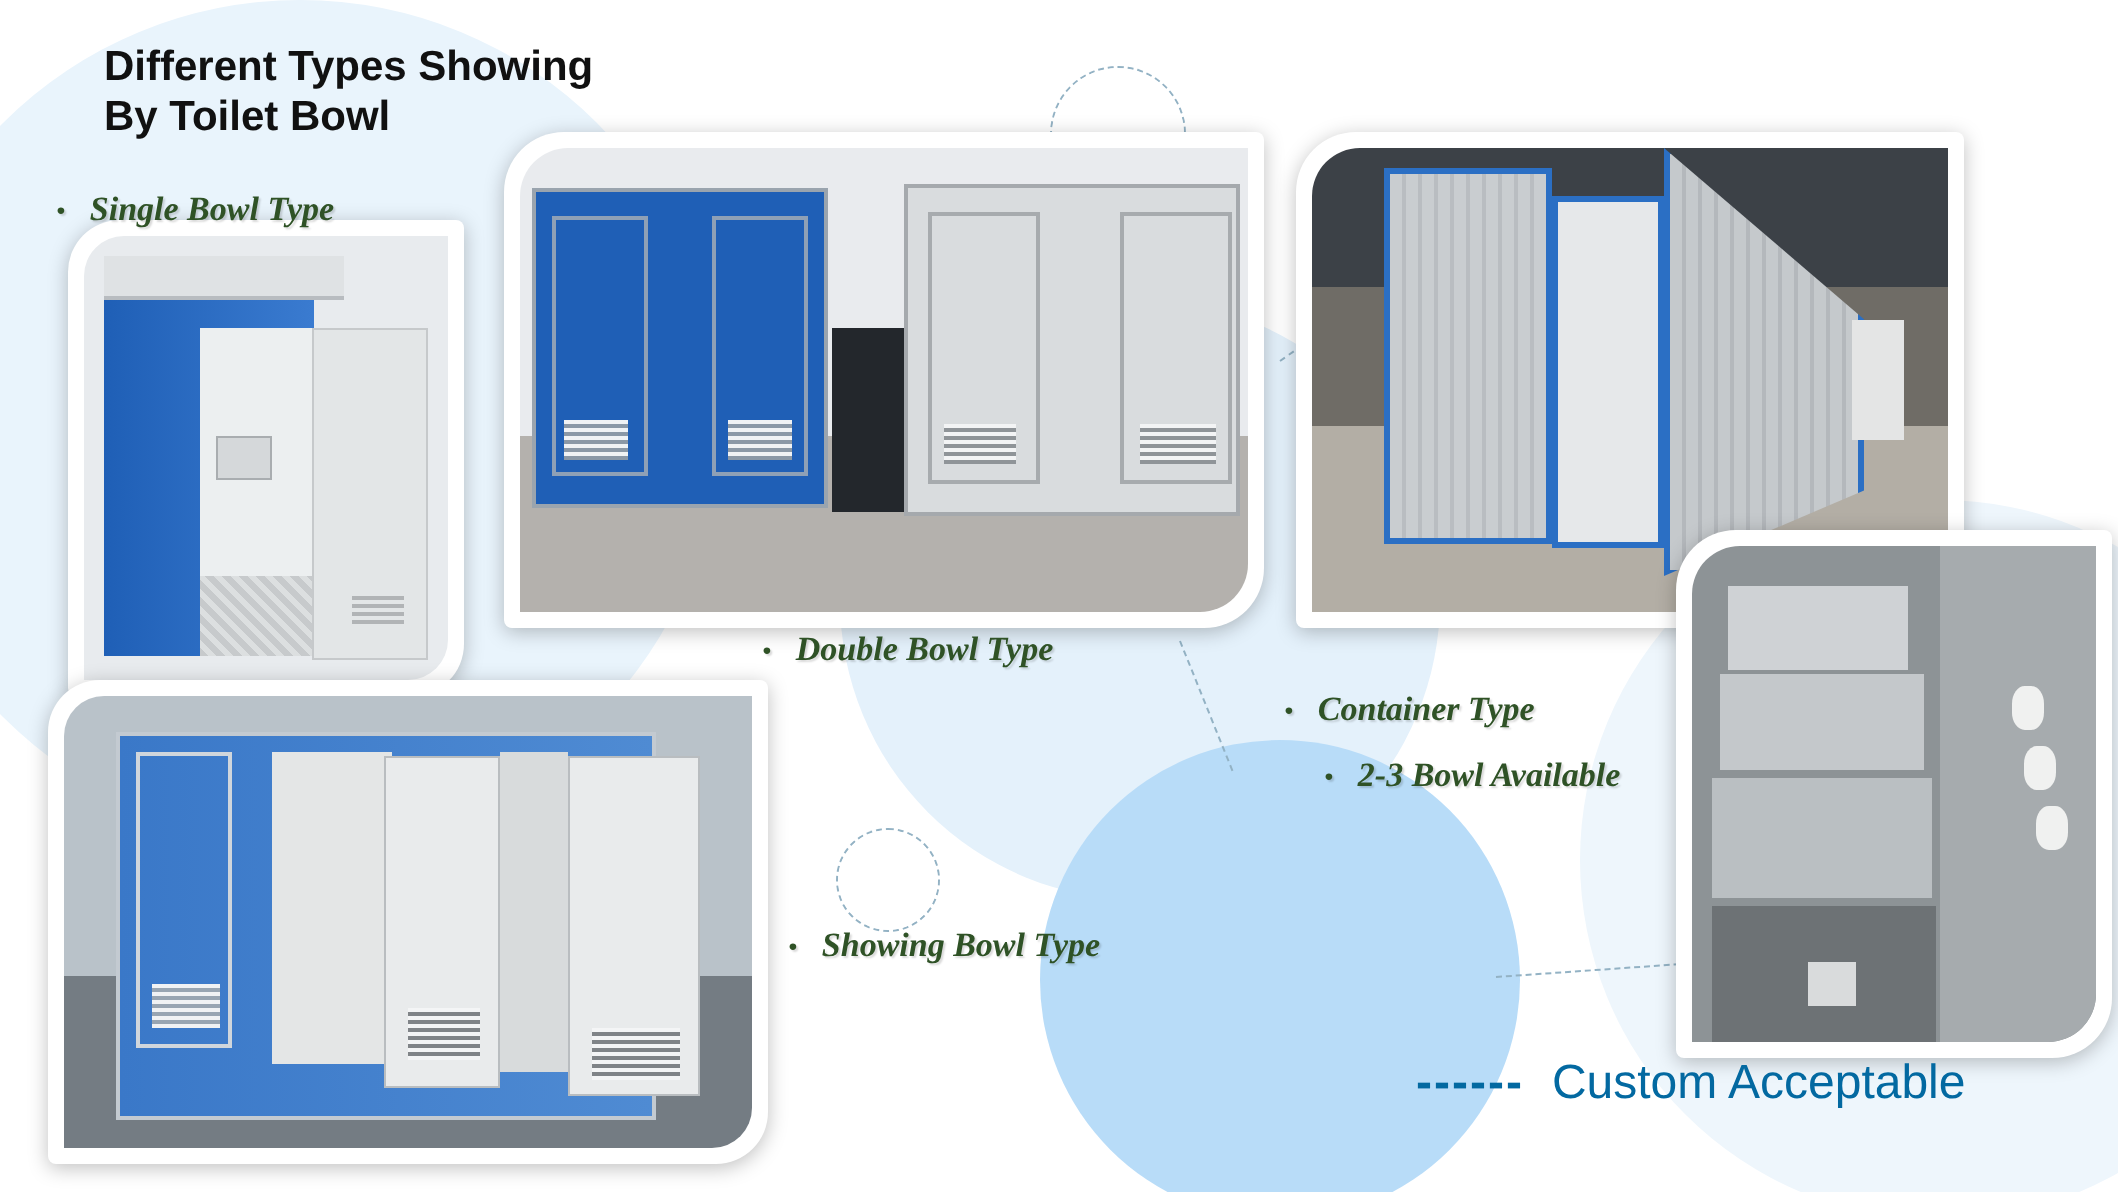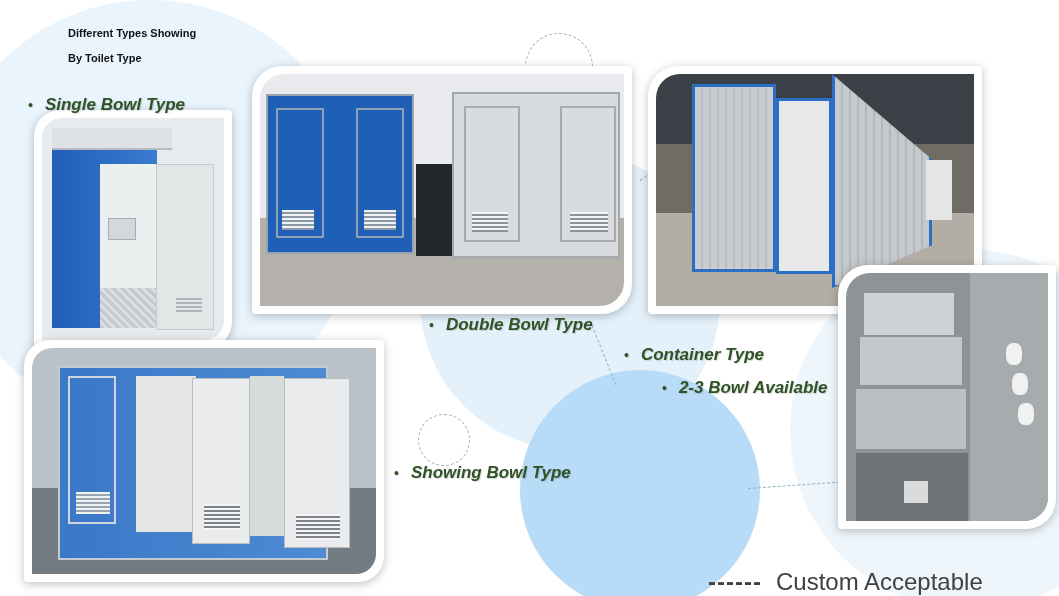--- a/index.html
+++ b/index.html
@@ -10,28 +10,29 @@
   .c1 { left: -60px; top: 0px; width: 420px; height: 420px; background: #e9f4fc; }
   .c2 { left: 420px; top: 150px; width: 300px; height: 300px; background: #e4f1fb; }
   .c3 { left: 520px; top: 370px; width: 240px; height: 240px; background: #b8dcf8; border-radius: 50%; }
   .c4 { left: 790px; top: 250px; width: 360px; height: 360px; background: #eef6fc; }
   .dash-circle { position: absolute; border: 1.5px dashed #93b2c4; border-radius: 50%; }
   .d1 { left: 525px; top: 33px; width: 68px; height: 68px; }
   .d2 { left: 418px; top: 414px; width: 52px; height: 52px; }
   .dash-line { position: absolute; border-top: 1.5px dashed #93b2c4; transform-origin: left center; }
 
   .heading {
-    position: absolute; left: 68px; top: 21px;
-    font-size: 11px; font-weight: bold; color: #111; line-height: 25px;
+    position: absolute; left: 52px; top: 21px;
+    font-size: 21px; font-weight: bold; color: #111; line-height: 25px;
   }
 
   .bullet {
     position: absolute; font-size: 17px; font-weight: bold; font-style: italic;
     color: #2f5226; white-space: nowrap;
     text-shadow: 1px 1px 1px rgba(0,0,0,0.15);
+    font-family: Liberation Serif, serif;
   }
   .bullet .dot { font-style: normal; font-weight: normal; margin-right: 12px; color: #2f5226; font-size: 14px; }
 
   .photo {
     position: absolute; background: #fff; padding: 8px;
     box-shadow: 0 2px 10px rgba(0,0,0,0.25);
   }
   .photo .scene { width: 100%; height: 100%; position: relative; overflow: hidden; }
 
   
@@ -46,40 +47,40 @@
   
   .p-triple { left: 24px; top: 340px; width: 360px; height: 242px; border-radius: 26px 4px 26px 4px; }
   .p-triple .scene { background: linear-gradient(#b9c2c9 0 62%, #747c83 62% 100%); border-radius: 20px 0 20px 0; }
   
   .p-interior { left: 838px; top: 265px; width: 218px; height: 264px; border-radius: 30px 4px 30px 4px; }
   .p-interior .scene { background: #8d9396; border-radius: 24px 0 24px 0; }
 
   .blk { position: absolute; }
 
   .custom {
-    position: absolute; left: 708px; top: 528px; font-size: 24px; color: #404040; white-space: nowrap; margin-top: 40px;
+    position: absolute; left: 708px; top: 528px; font-size: 24px; color: #0369a1; white-space: nowrap;
   }
   .custom .dashes { font-weight: bold; margin-right: 14px; letter-spacing: 1px; }
 </style>
 </head>
 <body>
 
 <div class="bg-circle c1"></div>
 <div class="bg-circle c2"></div>
 <div class="bg-circle c4"></div>
 <div class="bg-circle c3"></div>
 <div class="dash-circle d1"></div>
 <div class="dash-circle d2"></div>
 <div class="dash-line" style="left:590px;top:320px;width:70px;transform:rotate(68deg);"></div>
 <div class="dash-line" style="left:640px;top:180px;width:30px;transform:rotate(-35deg);"></div>
 <div class="dash-line" style="left:748px;top:488px;width:92px;transform:rotate(-4deg);"></div>
 
 <div class="heading">
   <div>Different Types Showing</div>
-  <div>By Toilet Type</div>
+  <div>By Toilet Bowl</div>
 </div>
 
 <div class="photo p-single">
   <div class="scene">
     <div class="blk" style="left:10px;top:10px;width:120px;height:22px;background:#dfe2e4;border-bottom:2px solid #b8bcc0;"></div>
     <div class="blk" style="left:10px;top:32px;width:105px;height:178px;background:linear-gradient(90deg,#1f5fb6,#3a7bd0);"></div>
     <div class="blk" style="left:58px;top:46px;width:56px;height:164px;background:#eceff0;"></div>
     <div class="blk" style="left:66px;top:100px;width:28px;height:22px;background:#d5d8da;border:1px solid #a9adb0;"></div>
     <div class="blk" style="left:58px;top:170px;width:56px;height:40px;background:repeating-linear-gradient(45deg,#c7cacc 0 3px,#dcdfe0 3px 6px);"></div>
     <div class="blk" style="left:114px;top:46px;width:58px;height:166px;background:#e3e6e7;border:1px solid #c6c9cb;"></div>
@@ -136,24 +137,24 @@
     <div class="blk" style="left:124px;top:0px;width:78px;height:248px;background:#a6abae;"></div>
     <div class="blk" style="left:160px;top:70px;width:16px;height:22px;background:#f0f1f0;border-radius:40%;"></div>
     <div class="blk" style="left:166px;top:100px;width:16px;height:22px;background:#f0f1f0;border-radius:40%;"></div>
     <div class="blk" style="left:172px;top:130px;width:16px;height:22px;background:#f0f1f0;border-radius:40%;"></div>
   </div>
 </div>
 
 <div class="bullet" style="left:28px;top:95px;">
   <span class="dot">•</span><span>Single Bowl Type</span>
 </div>
-<div class="bullet" style="left:381px;top:315px;margin-left:48px;">
+<div class="bullet" style="left:381px;top:315px;">
   <span class="dot">•</span><span>Double Bowl Type</span>
 </div>
-<div class="bullet" style="left:624px;top:345px;">
+<div class="bullet" style="left:642px;top:345px;">
   <span class="dot">•</span><span>Container Type</span>
 </div>
 <div class="bullet" style="left:662px;top:378px;">
   <span class="dot">•</span><span>2-3 Bowl Available</span>
 </div>
 <div class="bullet" style="left:394px;top:463px;">
   <span class="dot">•</span><span>Showing Bowl Type</span>
 </div>
 
 <div class="custom">

